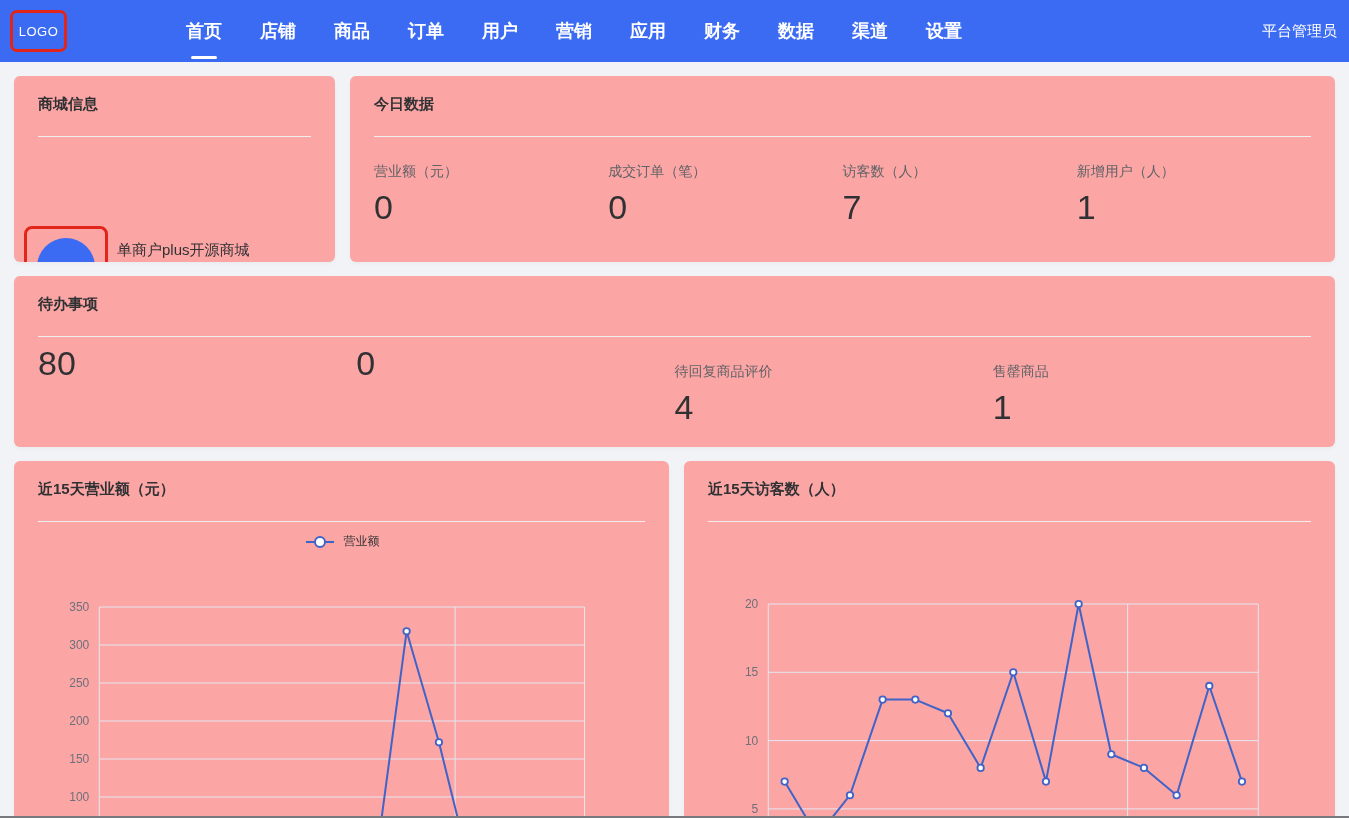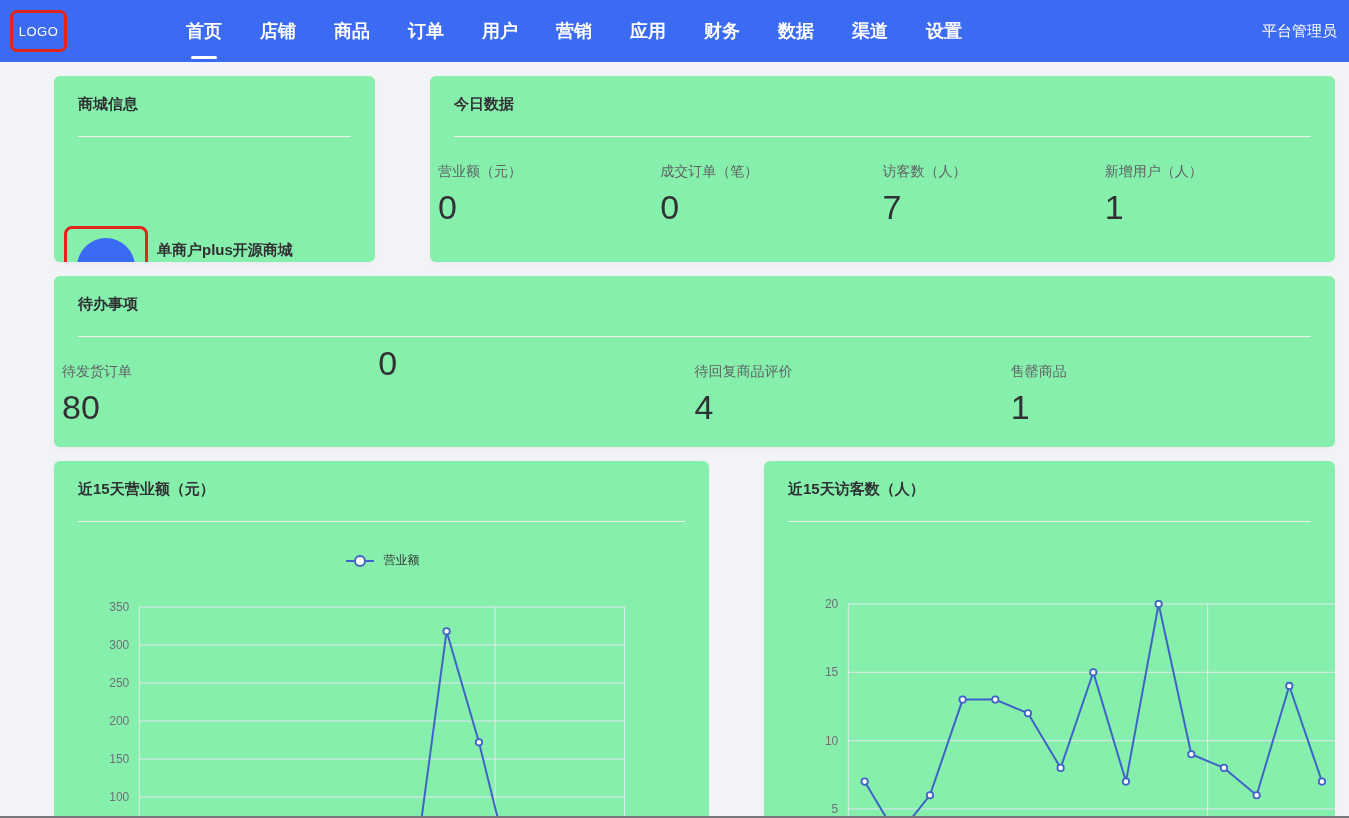--- a/index.html
+++ b/index.html
@@ -14,48 +14,48 @@
   .nav { display:flex; margin-left:100px; height:62px; }
   .nav-item { position:relative; height:62px; display:flex; align-items:center; padding:0 19px;
     color:#fff; font-size:18px; font-weight:bold; cursor:pointer; }
   .nav-item.active::after { content:""; position:absolute; left:50%; transform:translateX(-50%);
     bottom:3px; width:26px; height:3px; background:#fff; border-radius:2px; }
   .header-user { margin-left:auto; margin-right:12px; color:#fff; font-size:15px; font-weight:normal; cursor:pointer; }
 
   
   .page { padding:14px; }
   .row { display:flex; gap:15px; margin-bottom:14px; }
-  .card { background:#86efac; border-radius:6px; box-shadow:0 2px 4px rgba(0,0,0,.03); overflow:hidden; position:relative;margin-left:40px; }
+  .card { background:#fca5a5; border-radius:6px; box-shadow:0 2px 4px rgba(0,0,0,.03); overflow:hidden; position:relative; }
   .card-head { padding:20px 24px 0; }
   .card-title { font-size:15px; font-weight:bold; color:#303133; line-height:16px; }
   .card-divider { height:1px; background:#efefef; margin:24px 24px 0; }
 
   
   .shop-card { width:321px; height:186px; flex:none; }
   .shop-body { position:absolute; left:0; top:136px; right:0; bottom:0; }
   .shop-logo-annot { position:absolute; left:10px; top:14px; width:84px; height:81px;
     border:3px solid #e1251b; border-radius:8px; display:flex; align-items:center; justify-content:center; }
   .shop-logo-circle { width:58px; height:58px; border-radius:50%; background:#3c6bf3;
     display:flex; align-items:center; justify-content:center; color:#fff; font-size:13px; letter-spacing:.5px; }
   .shop-meta { position:absolute; left:103px; top:29px; }
-  .shop-name { font-size:15px; font-weight:bold; color:#303133; }
+  .shop-name { font-size:15px; font-weight:normal; color:#303133; }
 
   .today-card { flex:1; height:186px; }
-  .stats-row { display:flex; padding:0 8px; }
+  .stats-row { display:flex; padding:0 24px; }
   .stat-col { flex:1; }
   .stat-label { margin-top:26px; font-size:14px; color:#606266; }
   .stat-value { margin-top:9px; font-size:34px; color:#303133; line-height:1; }
 
   
   .todo-card { flex:1; height:171px; }
 
   
   .chart-card-left { width:655px; height:360px; flex:none; }
   .chart-card-right { flex:1; height:360px; }
-  .chart-legend { position:absolute; left:0; right:0; top:91px; display:flex;
+  .chart-legend { position:absolute; left:0; right:0; top:72px; display:flex;
     justify-content:center; align-items:center; gap:8px; }
   .chart-legend span { font-size:12px; color:#333; }
   .chart-svg { position:absolute; left:0; top:0; }
 
   
   .screen-bottom-edge { position:absolute; left:0; bottom:0; width:100%; height:2px; background:#77797e; z-index:20; }
 </style>
 </head>
 <body>
 
@@ -163,21 +163,20 @@
 
   <div class="row">
     <div class="card todo-card">
       <div class="card-head">
           <div class="card-title">待办事项</div>
         </div>
       <div class="card-divider"></div>
       <div class="stats-row">
 
           <div class="stat-col">
-            <div class="stat-label">待发货订单</div>
             <div class="stat-value">80</div>
           </div>
 
           <div class="stat-col">
             <div class="stat-value">0</div>
           </div>
 
           <div class="stat-col">
             <div class="stat-label">待回复商品评价</div>
             <div class="stat-value">4</div>

